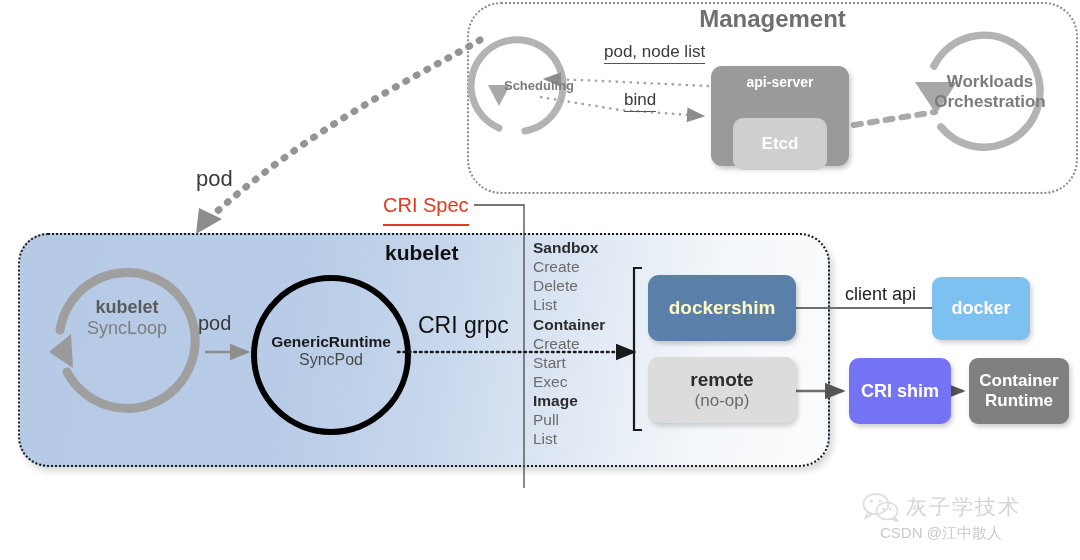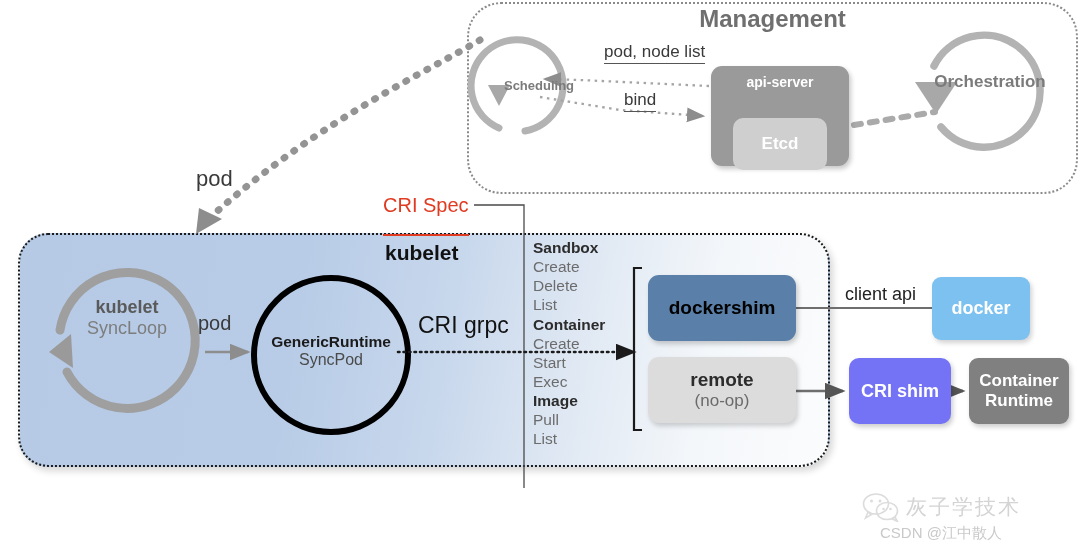--- a/index.html
+++ b/index.html
@@ -117,21 +117,21 @@
     color: #3a3a3a;
   }
 
   
   #cri-spec-label {
     position: absolute;
     left: 383px; top: 194px;
     font-size: 20px;
     color: #e03a20;
     border-bottom: 2px solid #e03a20;
-    padding-bottom: 17px;
+    padding-bottom: 7px;
   }
 
   
   #kubelet-panel {
     position: absolute;
     left: 18px; top: 233px;
     width: 812px; height: 234px;
     border: 2.5px dotted #1a1a1a;
     border-radius: 30px;
     background: linear-gradient(100deg,
@@ -199,21 +199,21 @@
     font-weight: bold;
     color: #2c2c2c;
   }
 
   
   #dockershim-box {
     left: 648px; top: 275px;
     width: 148px; height: 66px;
     background: #5a80a9;
     border-radius: 11px;
-    color: #000000;
+    color: #fef9c3;
     font-weight: bold;
     font-size: 19px;
     box-shadow: 2px 3px 5px rgba(0,0,0,0.2);
   }
   #remote-box {
     left: 648px; top: 357px;
     width: 148px; height: 66px;
     background: #dcdcdc;
     border-radius: 11px;
     box-shadow: 2px 3px 5px rgba(0,0,0,0.18);
@@ -345,20 +345,21 @@
     <path d="M 796 308 L 962 308" fill="none" stroke="#6e6e6e" stroke-width="2.2" marker-end="url(#arrow-dark)"></path>
 
     <path d="M 796 391 L 843 391" fill="none" stroke="#6e6e6e" stroke-width="2.6" marker-end="url(#arrow-dark)"></path>
 
     <path d="M 951 391 L 963 391" fill="none" stroke="#6e6e6e" stroke-width="2.6" marker-end="url(#arrow-dark)"></path>
   </svg>
 
   <div class="ringlabel" id="scheduling-label">Scheduling</div>
 
   <div class="ringlabel" id="workloads-label">
+    <div>Workloads</div>
     <div>Orchestration</div>
   </div>
 
   <div class="node" id="api-server-box">
     <div id="api-server-title">api-server</div>
     <div id="etcd-box">Etcd</div>
   </div>
 
   <div class="edge-label" id="pod-node-list-label">pod, node list</div>
 

